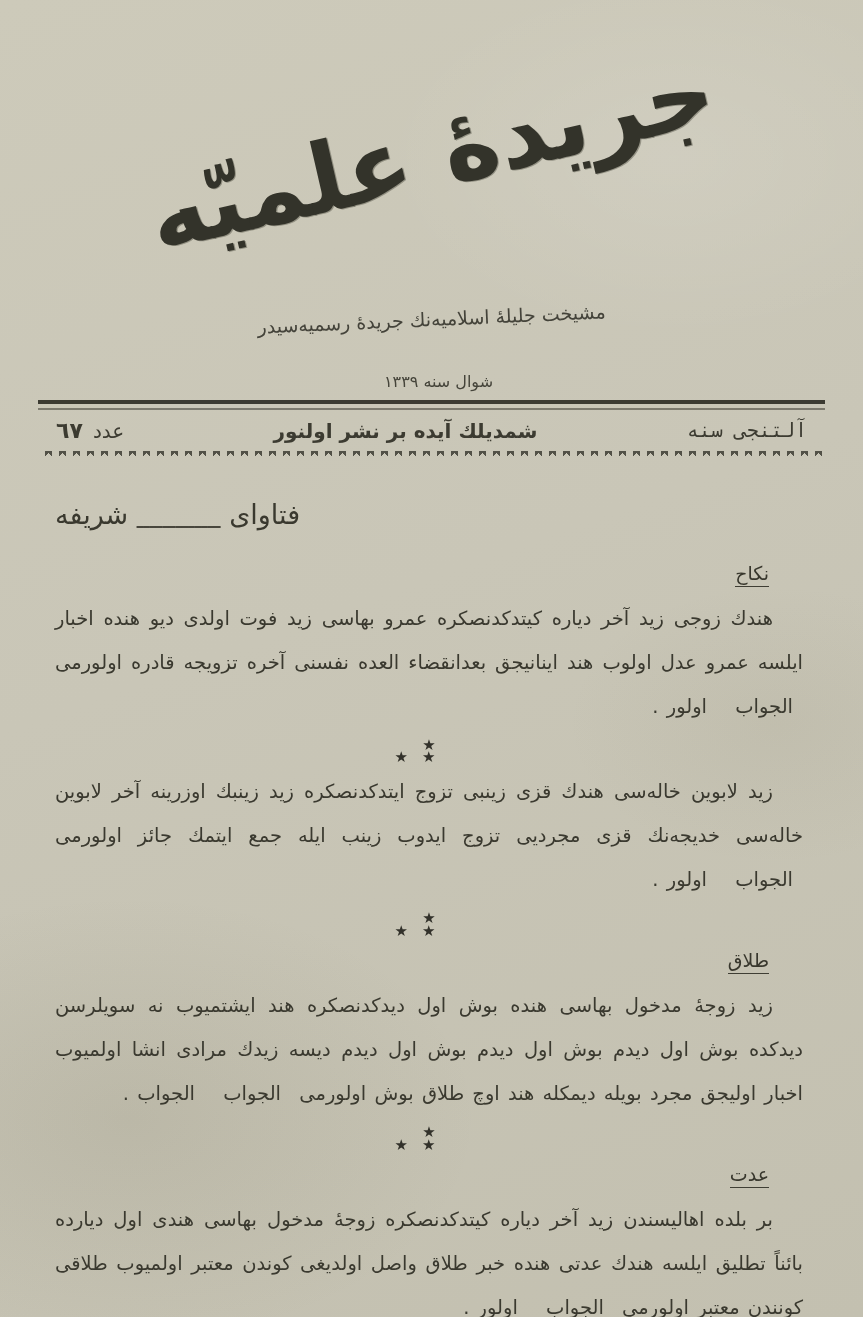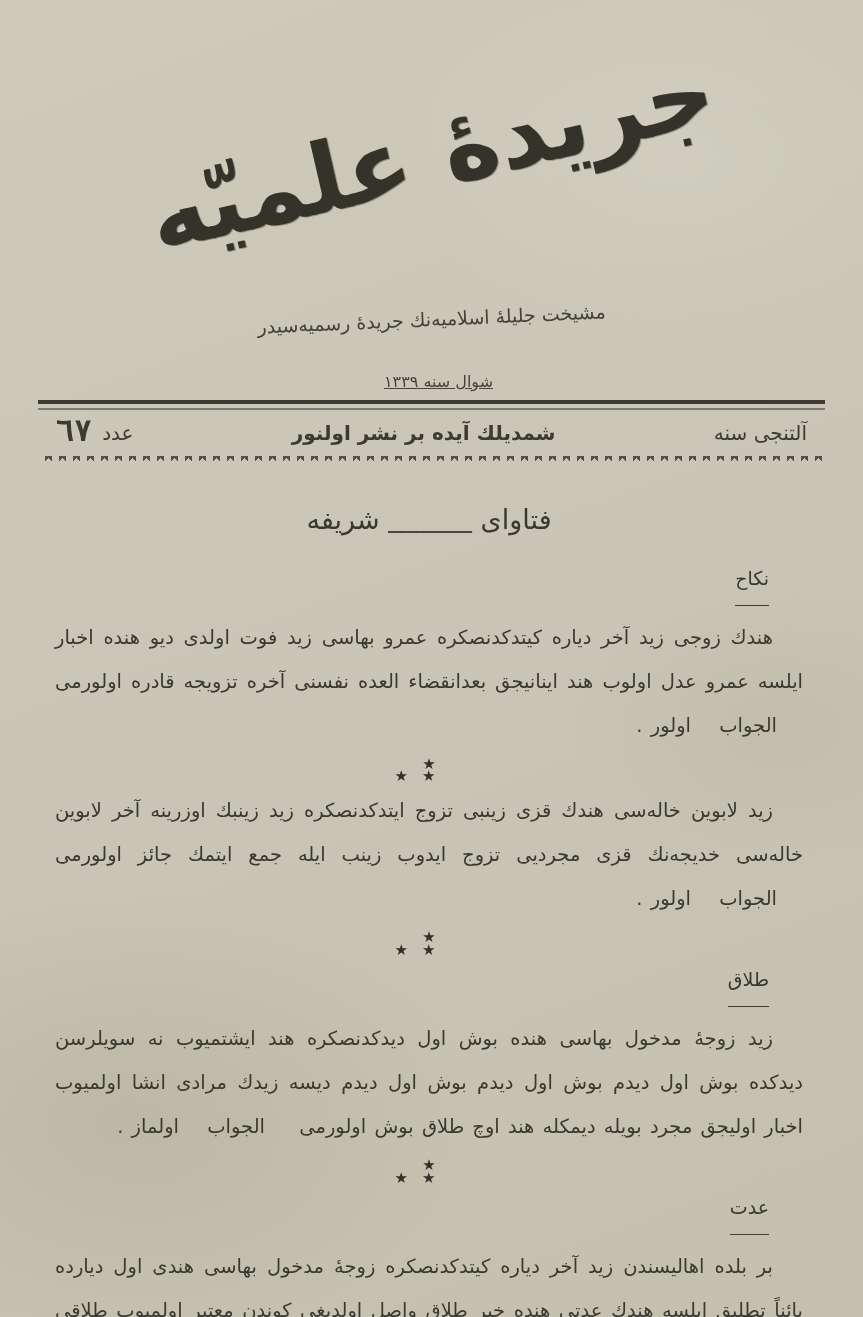--- a/index.html
+++ b/index.html
@@ -33,65 +33,64 @@
   .subtitle{
     position:absolute;top:308px;left:0;right:0;
     text-align:center;font-size:19px;
     transform:rotate(-2.5deg);
     color:#44433a;letter-spacing:1px;
   }
   .date-line{
     position:absolute;top:372px;left:14px;right:0;
     text-align:center;font-size:16px;color:#45443a;
     letter-spacing:2px;
-    text-decoration:underline;
   }
   
   .double-rule{
     margin:0 38px;height:4px;
     border-top:4px solid #3c3b32;
     border-bottom:2px solid rgba(60,59,50,.55);
   }
   .header-band{
     display:flex;align-items:center;justify-content:space-between;
     margin:2px 48px 0 48px;padding:6px 8px 4px 8px;
     font-size:20px;color:#3c3b31;
   }
-  .hb-year{letter-spacing:1px;}
+  .hb-year{letter-spacing:1px;font-family:Liberation Mono, monospace;}
   .hb-frequency{letter-spacing:1px;font-weight:bold;}
   .hb-issue{display:flex;align-items:center;gap:10px;}
-  .hb-issue .num{font-size:30px;font-weight:bold;line-height:1;font-family:Liberation Mono, monospace;}
+  .hb-issue .num{font-size:22px;font-weight:bold;line-height:1;}
   .zigzag{
     margin:4px 38px 0 38px;height:8px;
     background:
       linear-gradient(-135deg,#3e3d34 4px,transparent 0) 0 0/14px 8px repeat-x,
       linear-gradient(135deg,#3e3d34 4px,transparent 0) 7px 0/14px 8px repeat-x;
     opacity:.85;
   }
   
   .content{padding:40px 60px 0 55px;}
   .main-heading{
-    text-align:center;font-size:27px;color:#3a392f;
+    text-align:left;font-size:27px;color:#3a392f;
     margin-bottom:26px;letter-spacing:1px;
   }
   .main-heading .connector{
     display:inline-block;letter-spacing:-1px;
     transform:translateY(4px);opacity:.9;font-size:22px;
   }
   .section-heading{
     display:inline-block;font-size:19px;margin:6px 34px 4px 0;
-    padding-bottom:16px;border-bottom:1.5px solid #3f3e34;
+    padding-bottom:2px;border-bottom:1.5px solid #3f3e34;
     color:#38372d;
   }
   .fatwa-para{
     margin:6px 0 0 0;font-size:19.5px;line-height:2.25;
     text-align:justify;text-indent:30px;color:#3a392f;
     word-spacing:2px;
   }
-  .answer-label{margin:0 26px 0 20px;}
+  .answer-label{margin:0 10px 0 20px;}
   .asterism{
     text-align:center;line-height:.85;margin:10px 0 6px 0;
     color:#32312a;font-size:15px;letter-spacing:0;
   }
   .asterism .row2{letter-spacing:14px;margin-right:14px;}
 </style>
 </head>
 <body>
 
 <div class="page">
@@ -148,21 +147,21 @@
     <div class="asterism">
       <div>★</div>
       <div class="row2"><span>★</span><span>★</span></div>
     </div>
 
     <div>
       <span class="section-heading">طلاق</span>
       <p class="fatwa-para">
         <span>زيد زوجهٔ مدخول بهاسى هنده بوش اول ديدكدنصكره هند ايشتميوب نه سويلرسن ديدكده بوش اول ديدم بوش اول ديدم بوش اول ديدم ديسه زيدك مرادى انشا اولميوب اخبار اوليجق مجرد بويله ديمكله هند اوچ طلاق بوش اولورمى</span>
         <span class="answer-label">الجواب</span>
-        <span>اولماز .</span>
+        <span>الجواب .</span>
       </p>
     </div>
 
     <div class="asterism">
       <div>★</div>
       <div class="row2"><span>★</span><span>★</span></div>
     </div>
 
     <div>
       <span class="section-heading">عدت</span>

